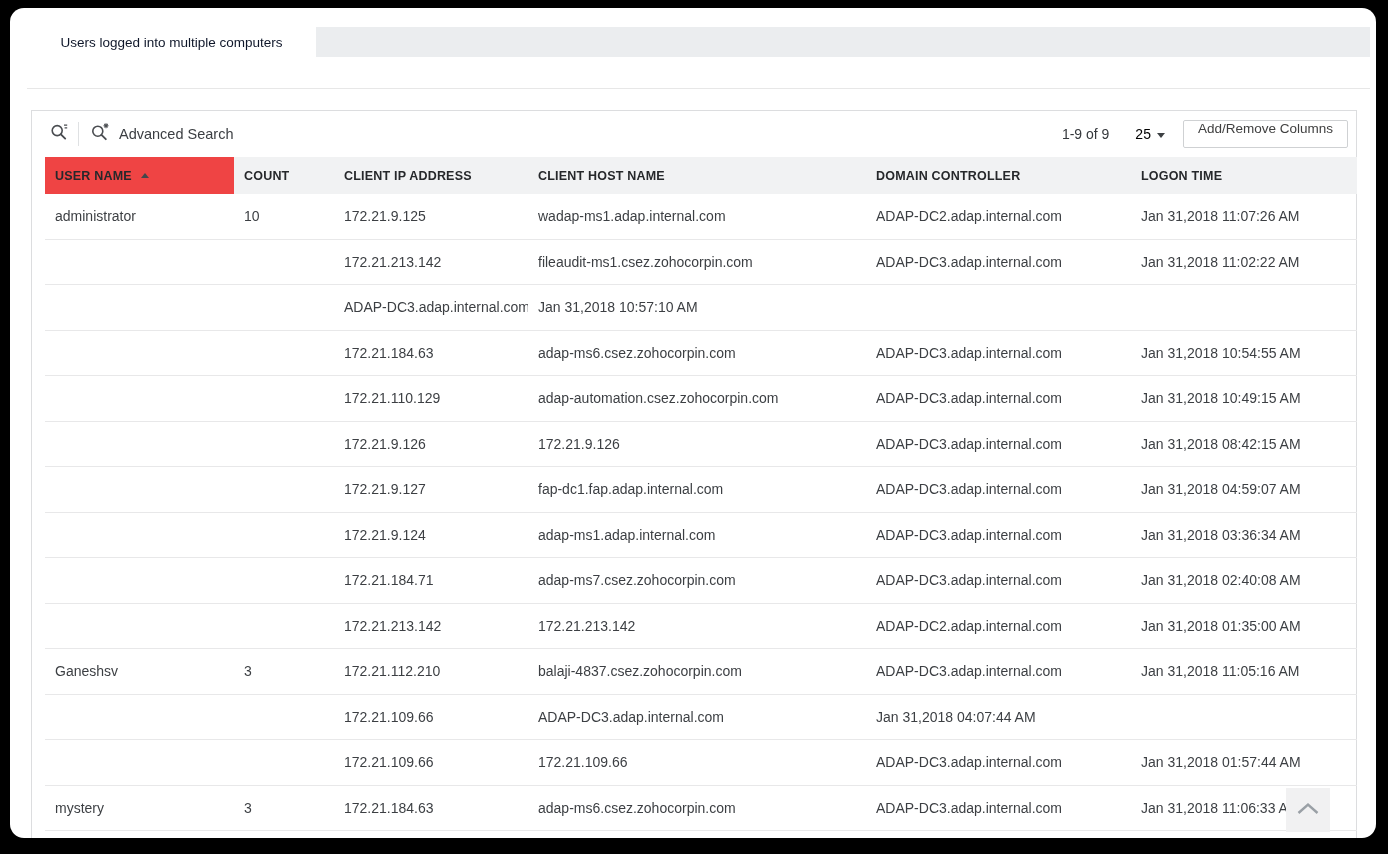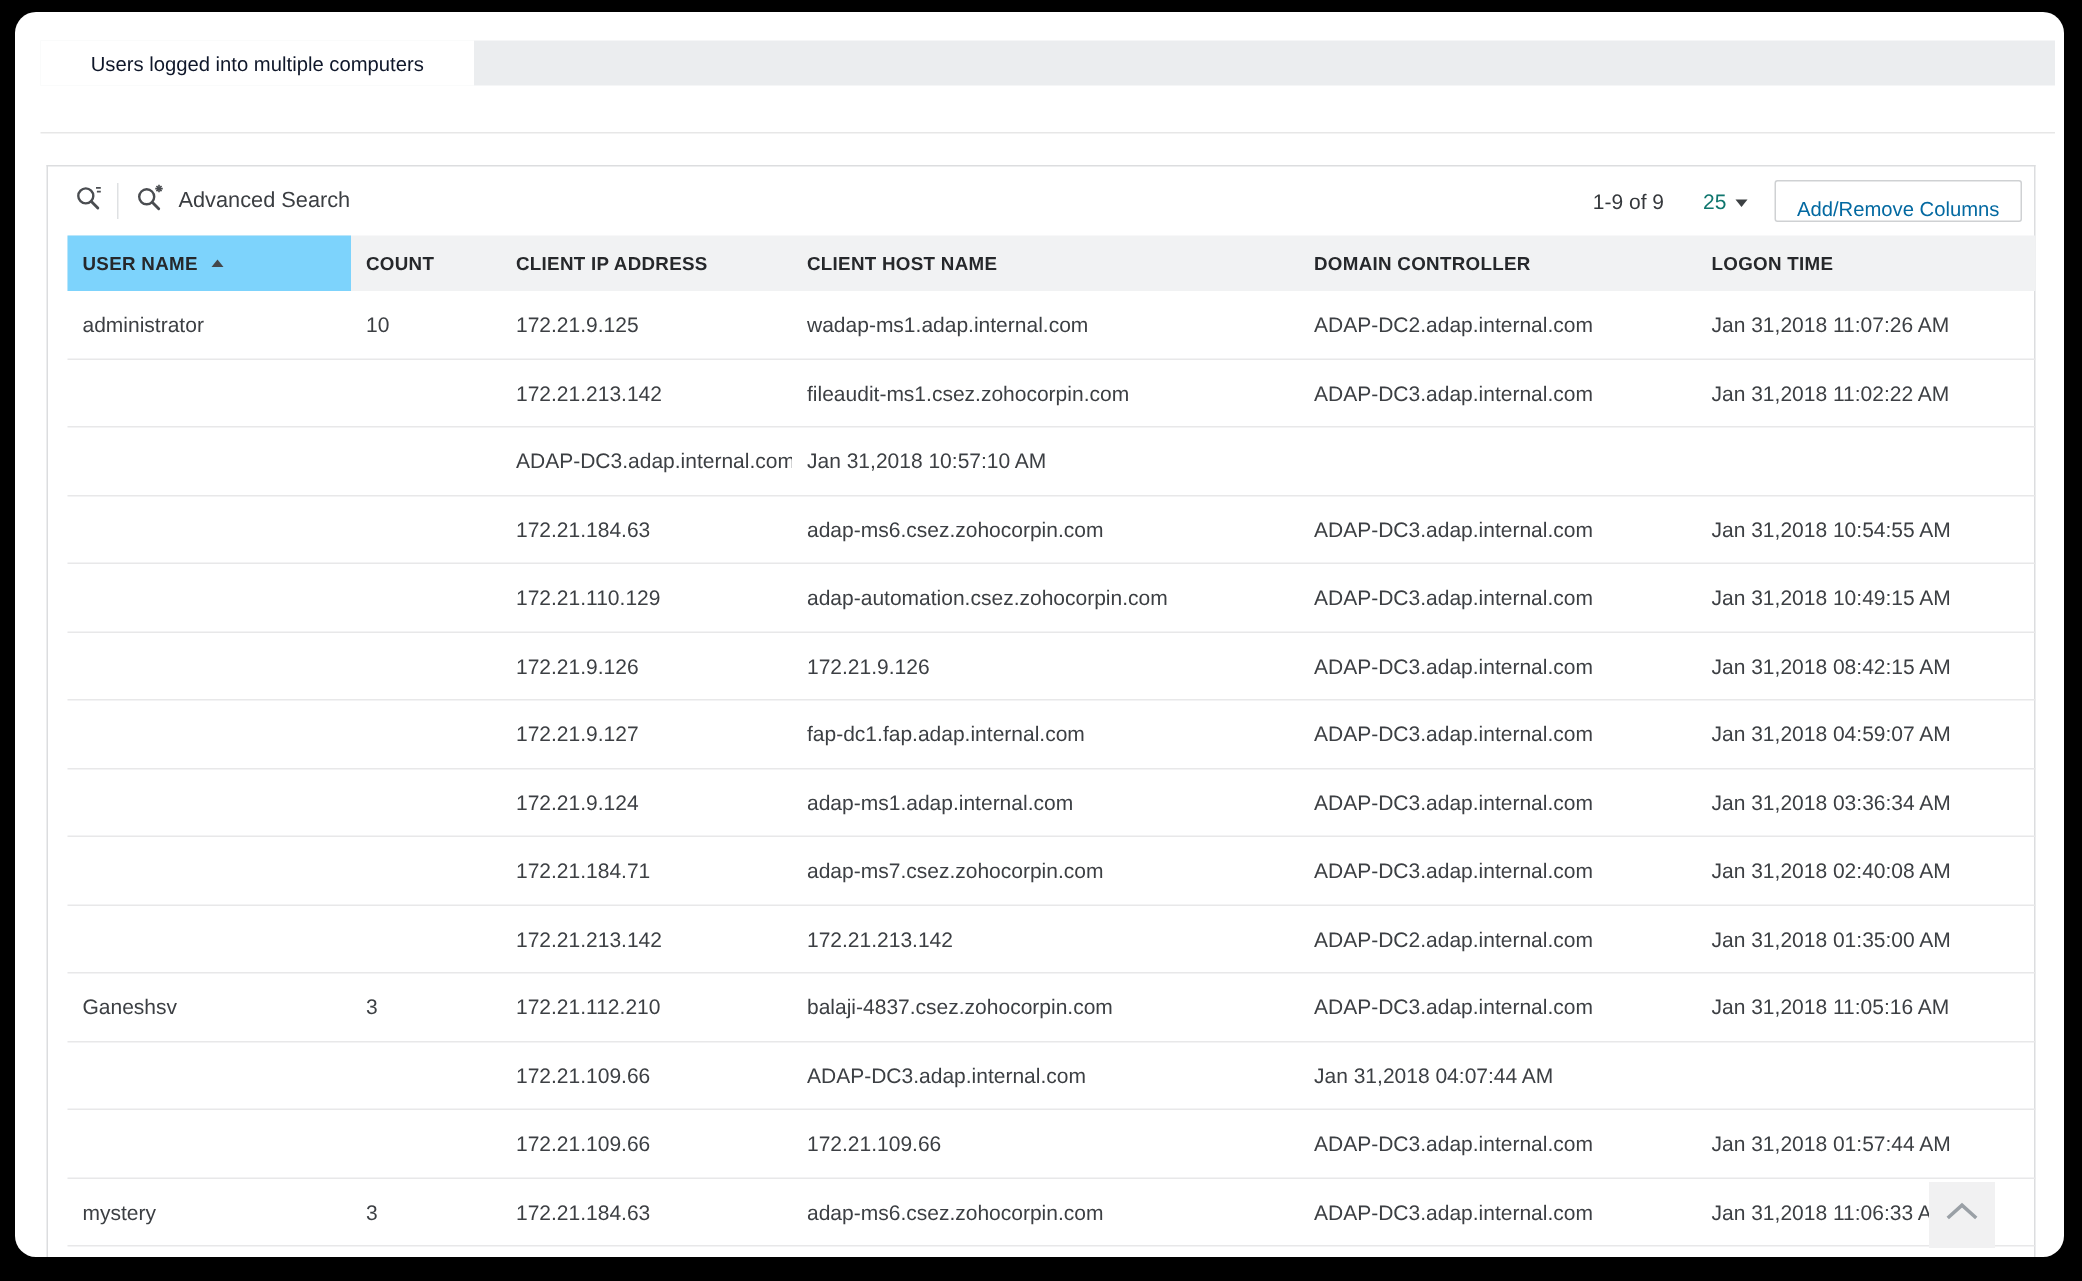--- a/index.html
+++ b/index.html
@@ -17,32 +17,32 @@
     border:1px solid #dcdddf; border-bottom:none; }
 
   
   .toolbar { position:relative; height:46px; display:flex; align-items:center; }
   .icon-btn { display:flex; align-items:center; justify-content:center; width:26px; height:26px; cursor:pointer; }
   .search-btn { margin-left:14px; }
   .vdivider { width:1px; height:24px; background:#dfe1e3; margin:0 8px 0 6px; }
   .adv-label { font-size:14.5px; color:#3b3e42; margin-left:6px; cursor:pointer; }
   .toolbar-right { position:absolute; right:8px; top:0; height:46px; display:flex; align-items:center; }
   .pagination { font-size:14px; color:#35383c; margin-right:26px; }
-  .pagesize { display:flex; align-items:center; font-size:14px; color:#0f766e; cursor:pointer; margin-right:18px; }
+  .pagesize { display:flex; align-items:center; font-size:14px; color:#000000; cursor:pointer; margin-right:18px; }
   .caret-down { width:0; height:0; border-left:4.5px solid transparent; border-right:4.5px solid transparent;
     border-top:5.5px solid #3c4043; margin-left:6px; margin-top:2px; }
   .columns-btn { height:28px; padding:0 14px; background:#fff; border:1px solid #cfd1d3; border-radius:2px;
-    font-size:13.5px; color:#0369a1; font-family:"Liberation Sans", sans-serif; cursor:pointer; display:flex; align-items:flex-end; }
+    font-size:13.5px; color:#404040; font-family:"Liberation Sans", sans-serif; cursor:pointer; display:flex; align-items:flex-start; }
 
   
   .grid-row { display:grid; grid-template-columns:189px 100px 194px 338px 265px 226px; margin-left:13px; width:1312px; }
   .thead { height:37px; background:#f1f2f3; }
   .th { display:flex; align-items:center; padding-left:10px; font-size:12.5px; font-weight:700;
     color:#26282b; letter-spacing:.2px; cursor:pointer; white-space:nowrap; }
-  .th-sorted { background:#7dd3fc; }
+  .th-sorted { background:#ef4444; }
   .sort-asc { width:0; height:0; border-left:4.5px solid transparent; border-right:4.5px solid transparent;
     border-bottom:5.5px solid #44474b; margin-left:9px; margin-top:-1px; }
   .tr { height:45.5px; border-bottom:1px solid #e8e8e9; }
   .td { display:flex; align-items:center; padding-left:10px; font-size:14px; color:#3c3f43; white-space:nowrap; overflow:hidden; }
 
   
   .scrolltop { position:absolute; left:1276px; top:780px; width:44px; height:44px; background:#f1f1f2;
     display:flex; align-items:center; justify-content:center; cursor:pointer; z-index:5; }
 </style>
 </head>

